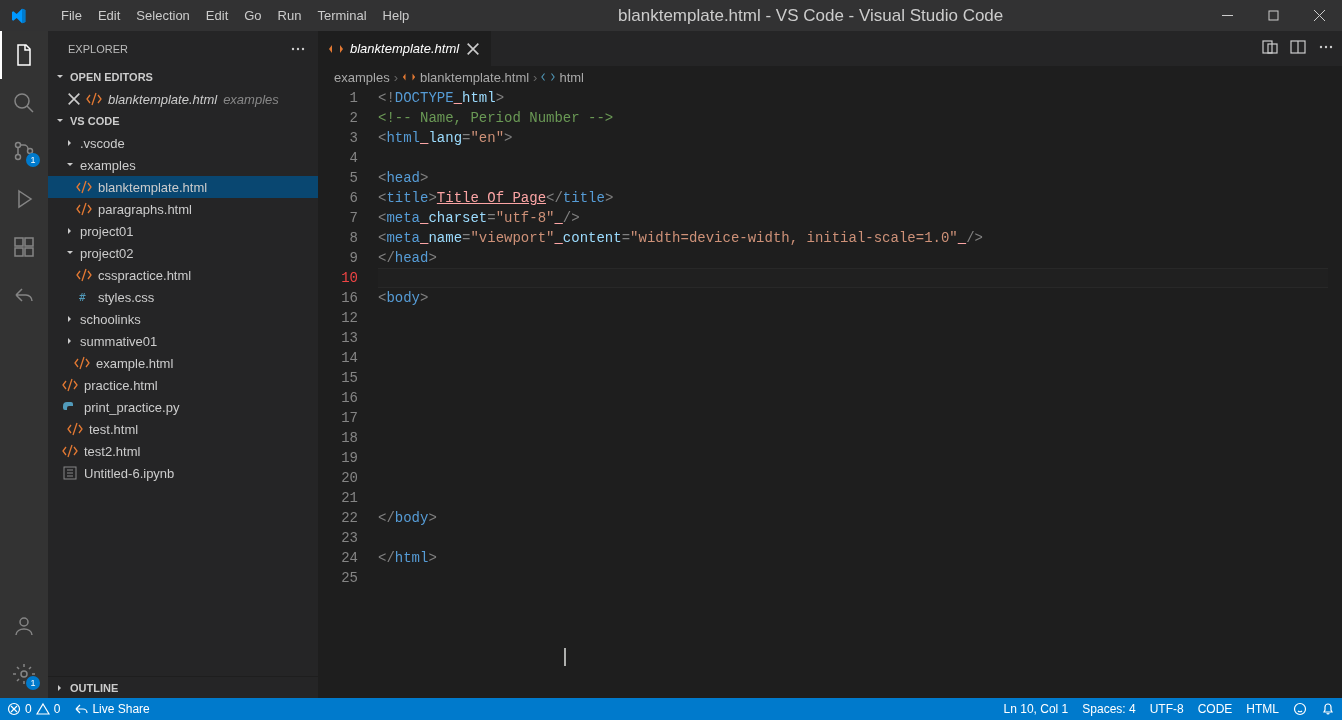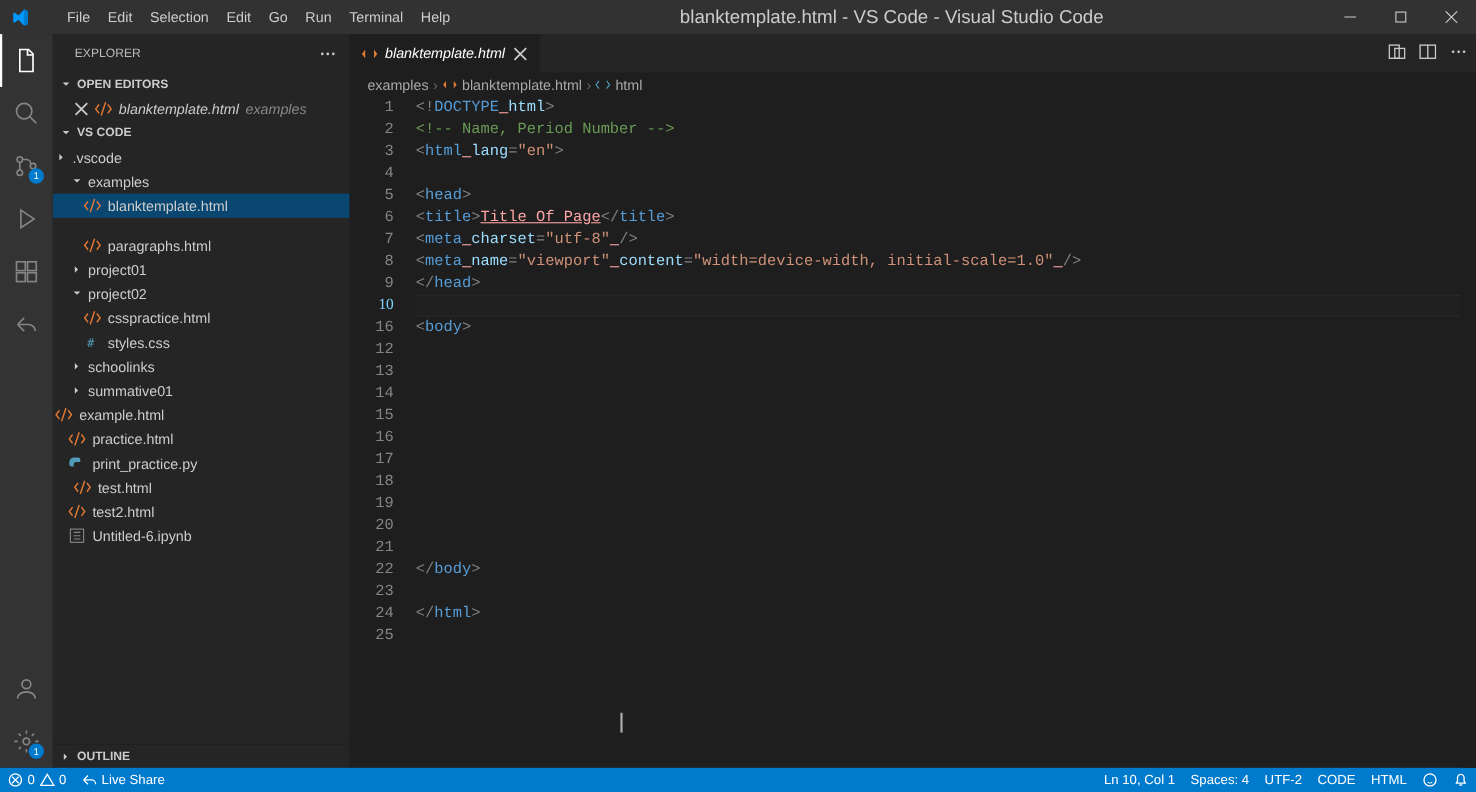--- a/index.html
+++ b/index.html
@@ -204,21 +204,21 @@
       </div>
     <div class="section">
       <span class="chev">
           <svg viewBox="0 0 12 12" fill="currentColor">
             <path d="M3 4l3 3 3-3"></path>
           </svg>
         </span>
       <span>VS CODE</span>
     </div>
     <div class="tree" id="file-tree">
-        <div class="tree-item" style="">
+        <div class="tree-item" style="padding-left: 14px;">
           <span class="chev">
             <svg viewBox="0 0 12 12" fill="currentColor">
               <path d="M4 3l3 3-3 3"></path>
             </svg>
           </span>
           <span>.vscode</span>
         </div>
         <div class="tree-item" style="padding-left: 14px;">
           <span class="chev">
             <svg viewBox="0 0 12 12" fill="currentColor">
@@ -228,21 +228,21 @@
           <span>examples</span>
         </div>
         <div class="tree-item selected" style="padding-left: 28px;">
           <span class="ticon icon-html">
             <svg viewBox="0 0 16 16" fill="currentColor">
               <path d="M4 4l-3 4 3 4M12 4l3 4-3 4M10 2L6 14" fill="none" stroke="currentColor" stroke-width="1.3"></path>
             </svg>
           </span>
           <span>blanktemplate.html</span>
         </div>
-        <div class="tree-item" style="padding-left: 28px; margin-top: 14px;">
+        <div class="tree-item" style="padding-left: 28px;">
           <span class="ticon icon-html">
             <svg viewBox="0 0 16 16" fill="currentColor">
               <path d="M4 4l-3 4 3 4M12 4l3 4-3 4M10 2L6 14" fill="none" stroke="currentColor" stroke-width="1.3"></path>
             </svg>
           </span>
           <span>paragraphs.html</span>
         </div>
         <div class="tree-item" style="padding-left: 14px;">
           <span class="chev">
             <svg viewBox="0 0 12 12" fill="currentColor">
@@ -284,21 +284,21 @@
           <span>schoolinks</span>
         </div>
         <div class="tree-item" style="padding-left: 14px;">
           <span class="chev">
             <svg viewBox="0 0 12 12" fill="currentColor">
               <path d="M4 3l3 3-3 3"></path>
             </svg>
           </span>
           <span>summative01</span>
         </div>
-        <div class="tree-item" style="padding-left: 2px;">
+        <div class="tree-item" style="padding-left: 26px;">
           <span class="ticon icon-html">
             <svg viewBox="0 0 16 16" fill="currentColor">
               <path d="M4 4l-3 4 3 4M12 4l3 4-3 4M10 2L6 14" fill="none" stroke="currentColor" stroke-width="1.3"></path>
             </svg>
           </span>
           <span>example.html</span>
         </div>
         <div class="tree-item" style="padding-left: 14px;">
           <span class="ticon icon-html">
             <svg viewBox="0 0 16 16" fill="currentColor">
@@ -401,21 +401,21 @@
       <div class="gutter" id="gutter">
           <div class="code-line">1</div>
           <div class="code-line">2</div>
           <div class="code-line">3</div>
           <div class="code-line">4</div>
           <div class="code-line">5</div>
           <div class="code-line">6</div>
           <div class="code-line">7</div>
           <div class="code-line">8</div>
           <div class="code-line">9</div>
-          <div class="code-line" style="color: #7dd3fc; font-family: Liberation Serif, serif;">10</div>
+          <div class="code-line" style="color: #ef4444;">10</div>
           <div class="code-line">16</div>
           <div class="code-line">12</div>
           <div class="code-line">13</div>
           <div class="code-line">14</div>
           <div class="code-line">15</div>
           <div class="code-line">16</div>
           <div class="code-line">17</div>
           <div class="code-line">18</div>
           <div class="code-line">19</div>
           <div class="code-line">20</div>
@@ -475,21 +475,21 @@
     <div class="status-item">
       <svg viewBox="0 0 14 14" fill="none" stroke="currentColor" stroke-width="1.2">
           <path d="M2 7l4-4M2 7l4 4M2 7h7a4 4 0 014 4"></path>
         </svg>
       <span>Live Share</span>
     </div>
   </div>
   <div class="status-right">
     <div class="status-item">Ln 10, Col 1</div>
     <div class="status-item">Spaces: 4</div>
-    <div class="status-item">UTF-2</div>
+    <div class="status-item">UTF-8</div>
     <div class="status-item">CODE</div>
     <div class="status-item">HTML</div>
     <div class="status-item">
         <svg viewBox="0 0 14 14" fill="none" stroke="currentColor" stroke-width="1.2">
           <circle cx="7" cy="7" r="5.5"></circle>
           <path d="M5 6h0M9 6h0M5 9c1 1 3 1 4 0"></path>
         </svg>
       </div>
     <div class="status-item">
         <svg viewBox="0 0 14 14" fill="none" stroke="currentColor" stroke-width="1.2">

